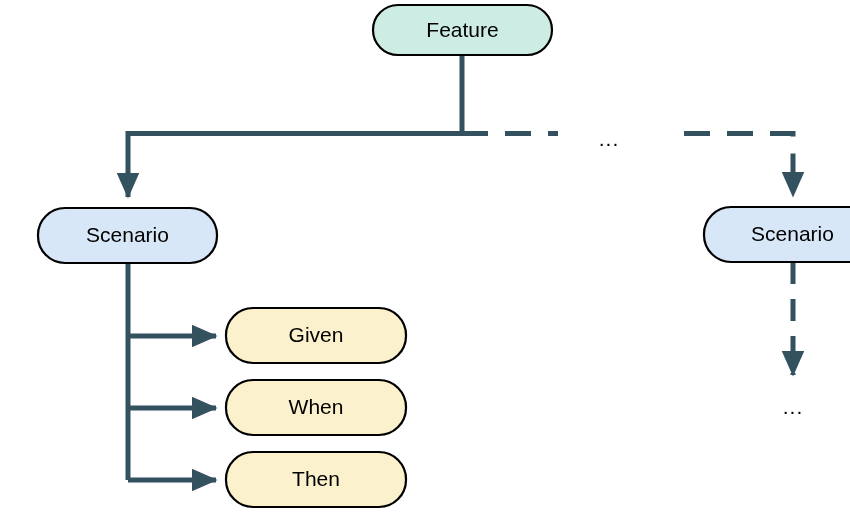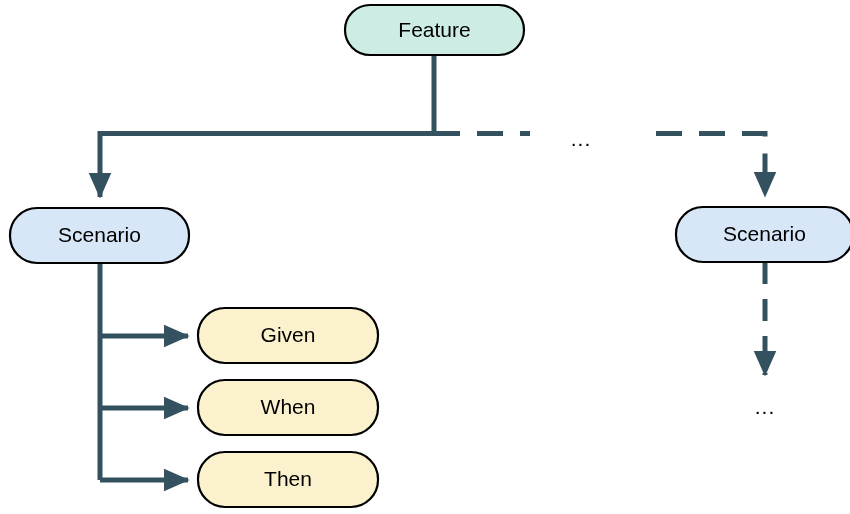--- a/index.html
+++ b/index.html
@@ -9,24 +9,25 @@
   }
   body {
     width: 850px;
     height: 514px;
     position: relative;
     overflow: hidden;
     font-family: "Liberation Sans", sans-serif;
   }
   #diagram-root {
     position: absolute;
-    left: 8px;
+    left: 0;
     top: 0;
     width: 708px;
     height: 514px;
+    padding-left: 36px;
   }
   svg#diagram-svg {
     display: block;
     width: 850px;
     height: 514px;
   }
   .node-label {
     font-family: "Liberation Sans", sans-serif;
     font-size: 21px;
     fill: #000000;

